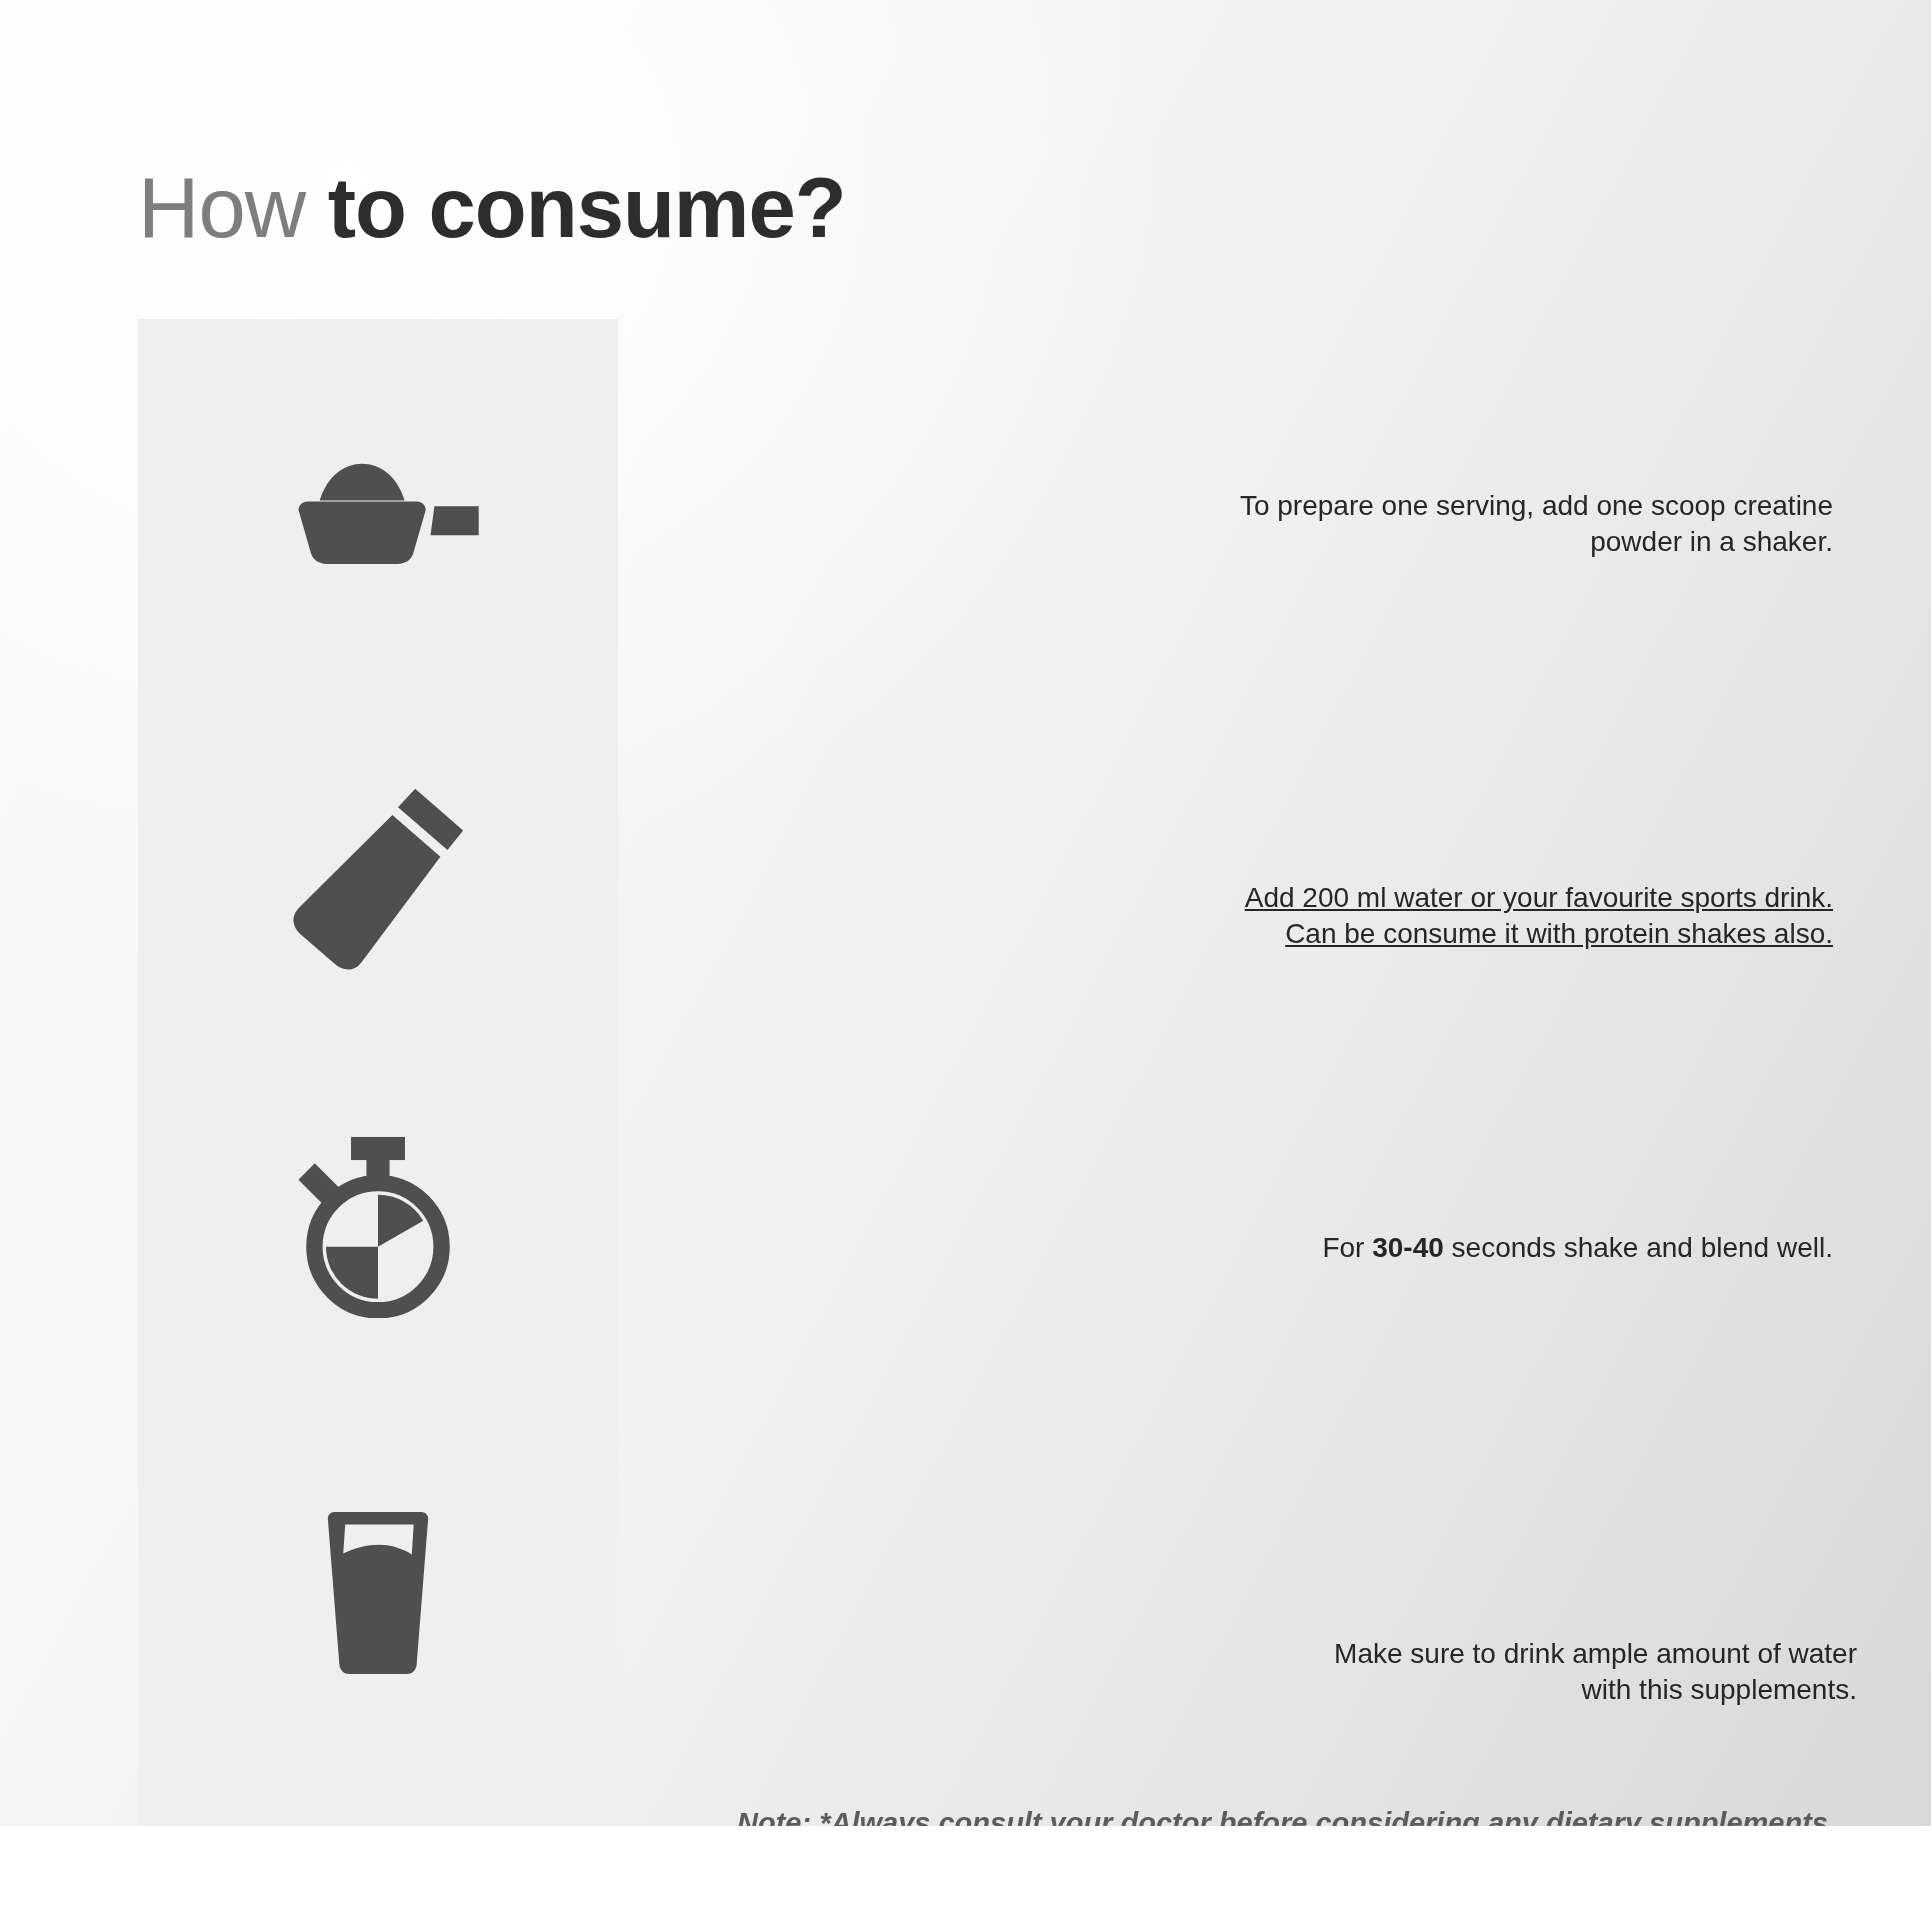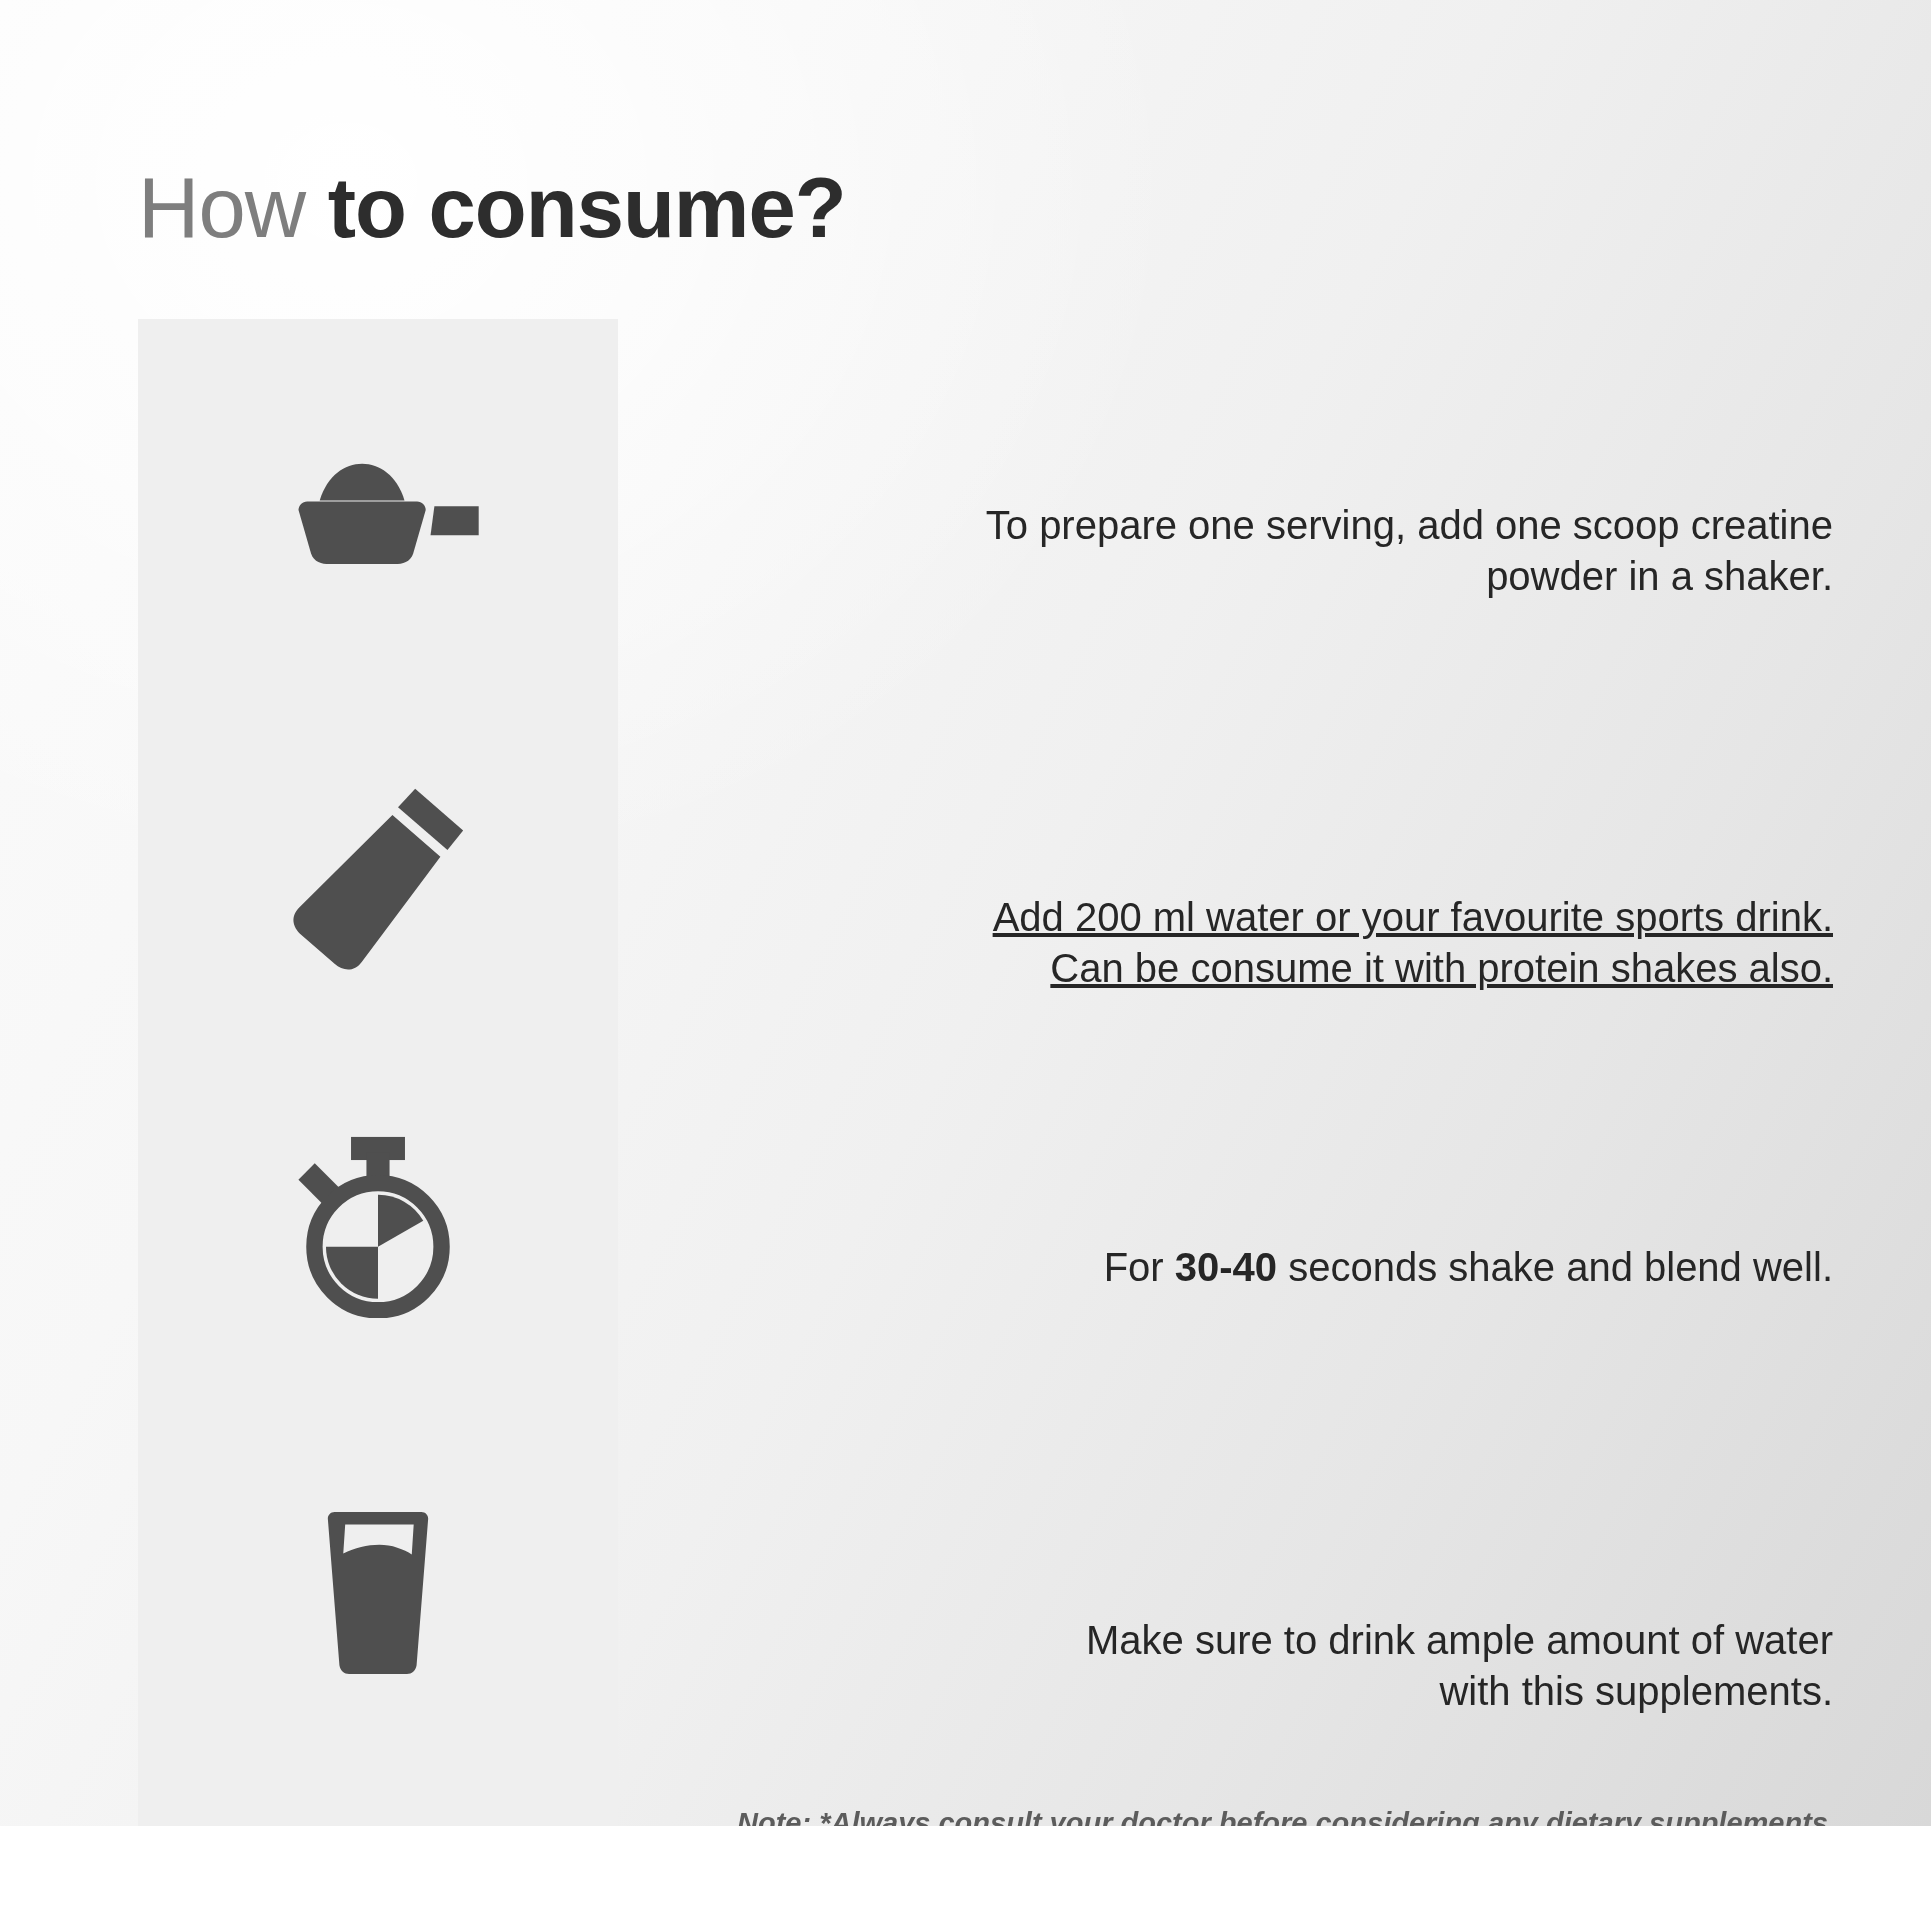--- a/index.html
+++ b/index.html
@@ -68,30 +68,30 @@
   #slot-1 { top: 454px;  height: 212px; }
   #slot-2 { top: 801px;  height: 212px; }
   #slot-3 { top: 1168px; height: 212px; }
 
   
   .step-text {
     position: absolute;
     left: 742px;
     width: 1091px;
     color: #262626;
-    font-size: 40px;
+    font-size: 28px;
     line-height: 1.28;
     font-weight: 400;
   }
   .step-text b { font-weight: 700; }
 
   #step-text-0 { top: 460px; }
   #step-text-1 { top: 852px; text-decoration: underline; }
   #step-text-2 { top: 1202px; }
-  #step-text-3 { top: 1575px; }
+  #step-text-3 { top: 1608px; margin-left: 24px; }
 
   
   #note {
     position: absolute;
     left: 726px;
     top: 1778px;
     width: 1110px;
     color: #5c5c5c;
     font-size: 29px;
     font-style: italic;

